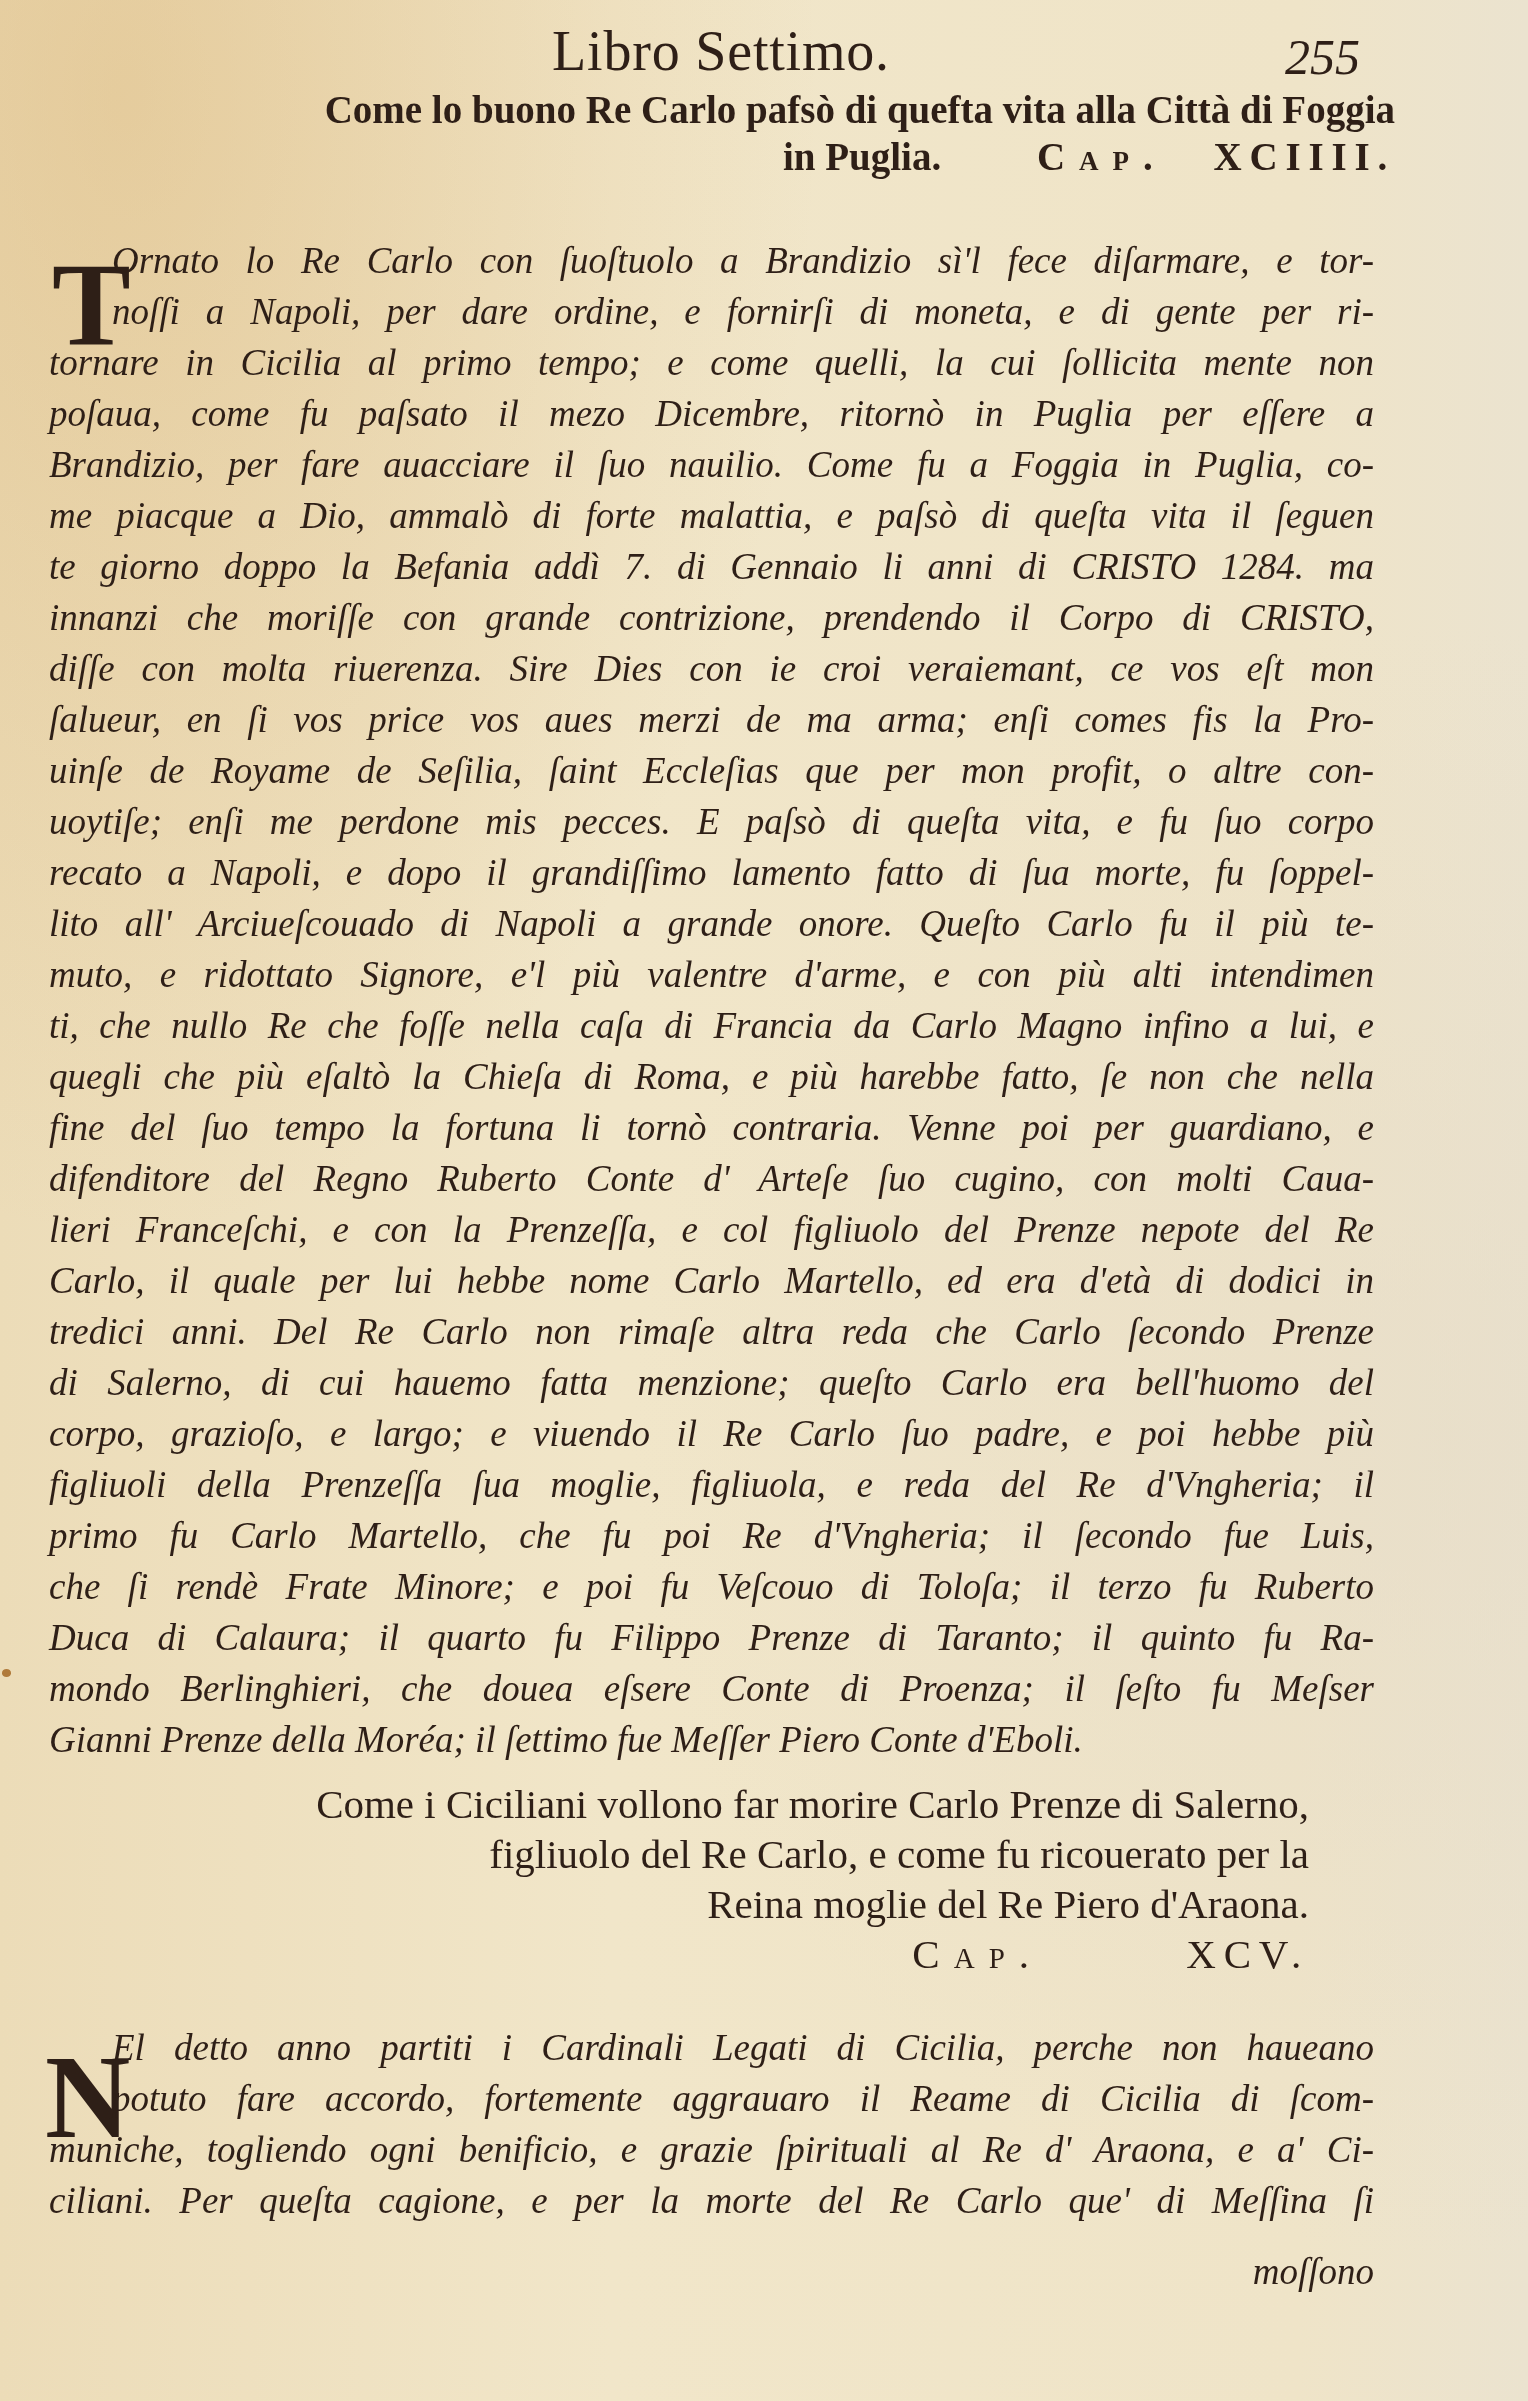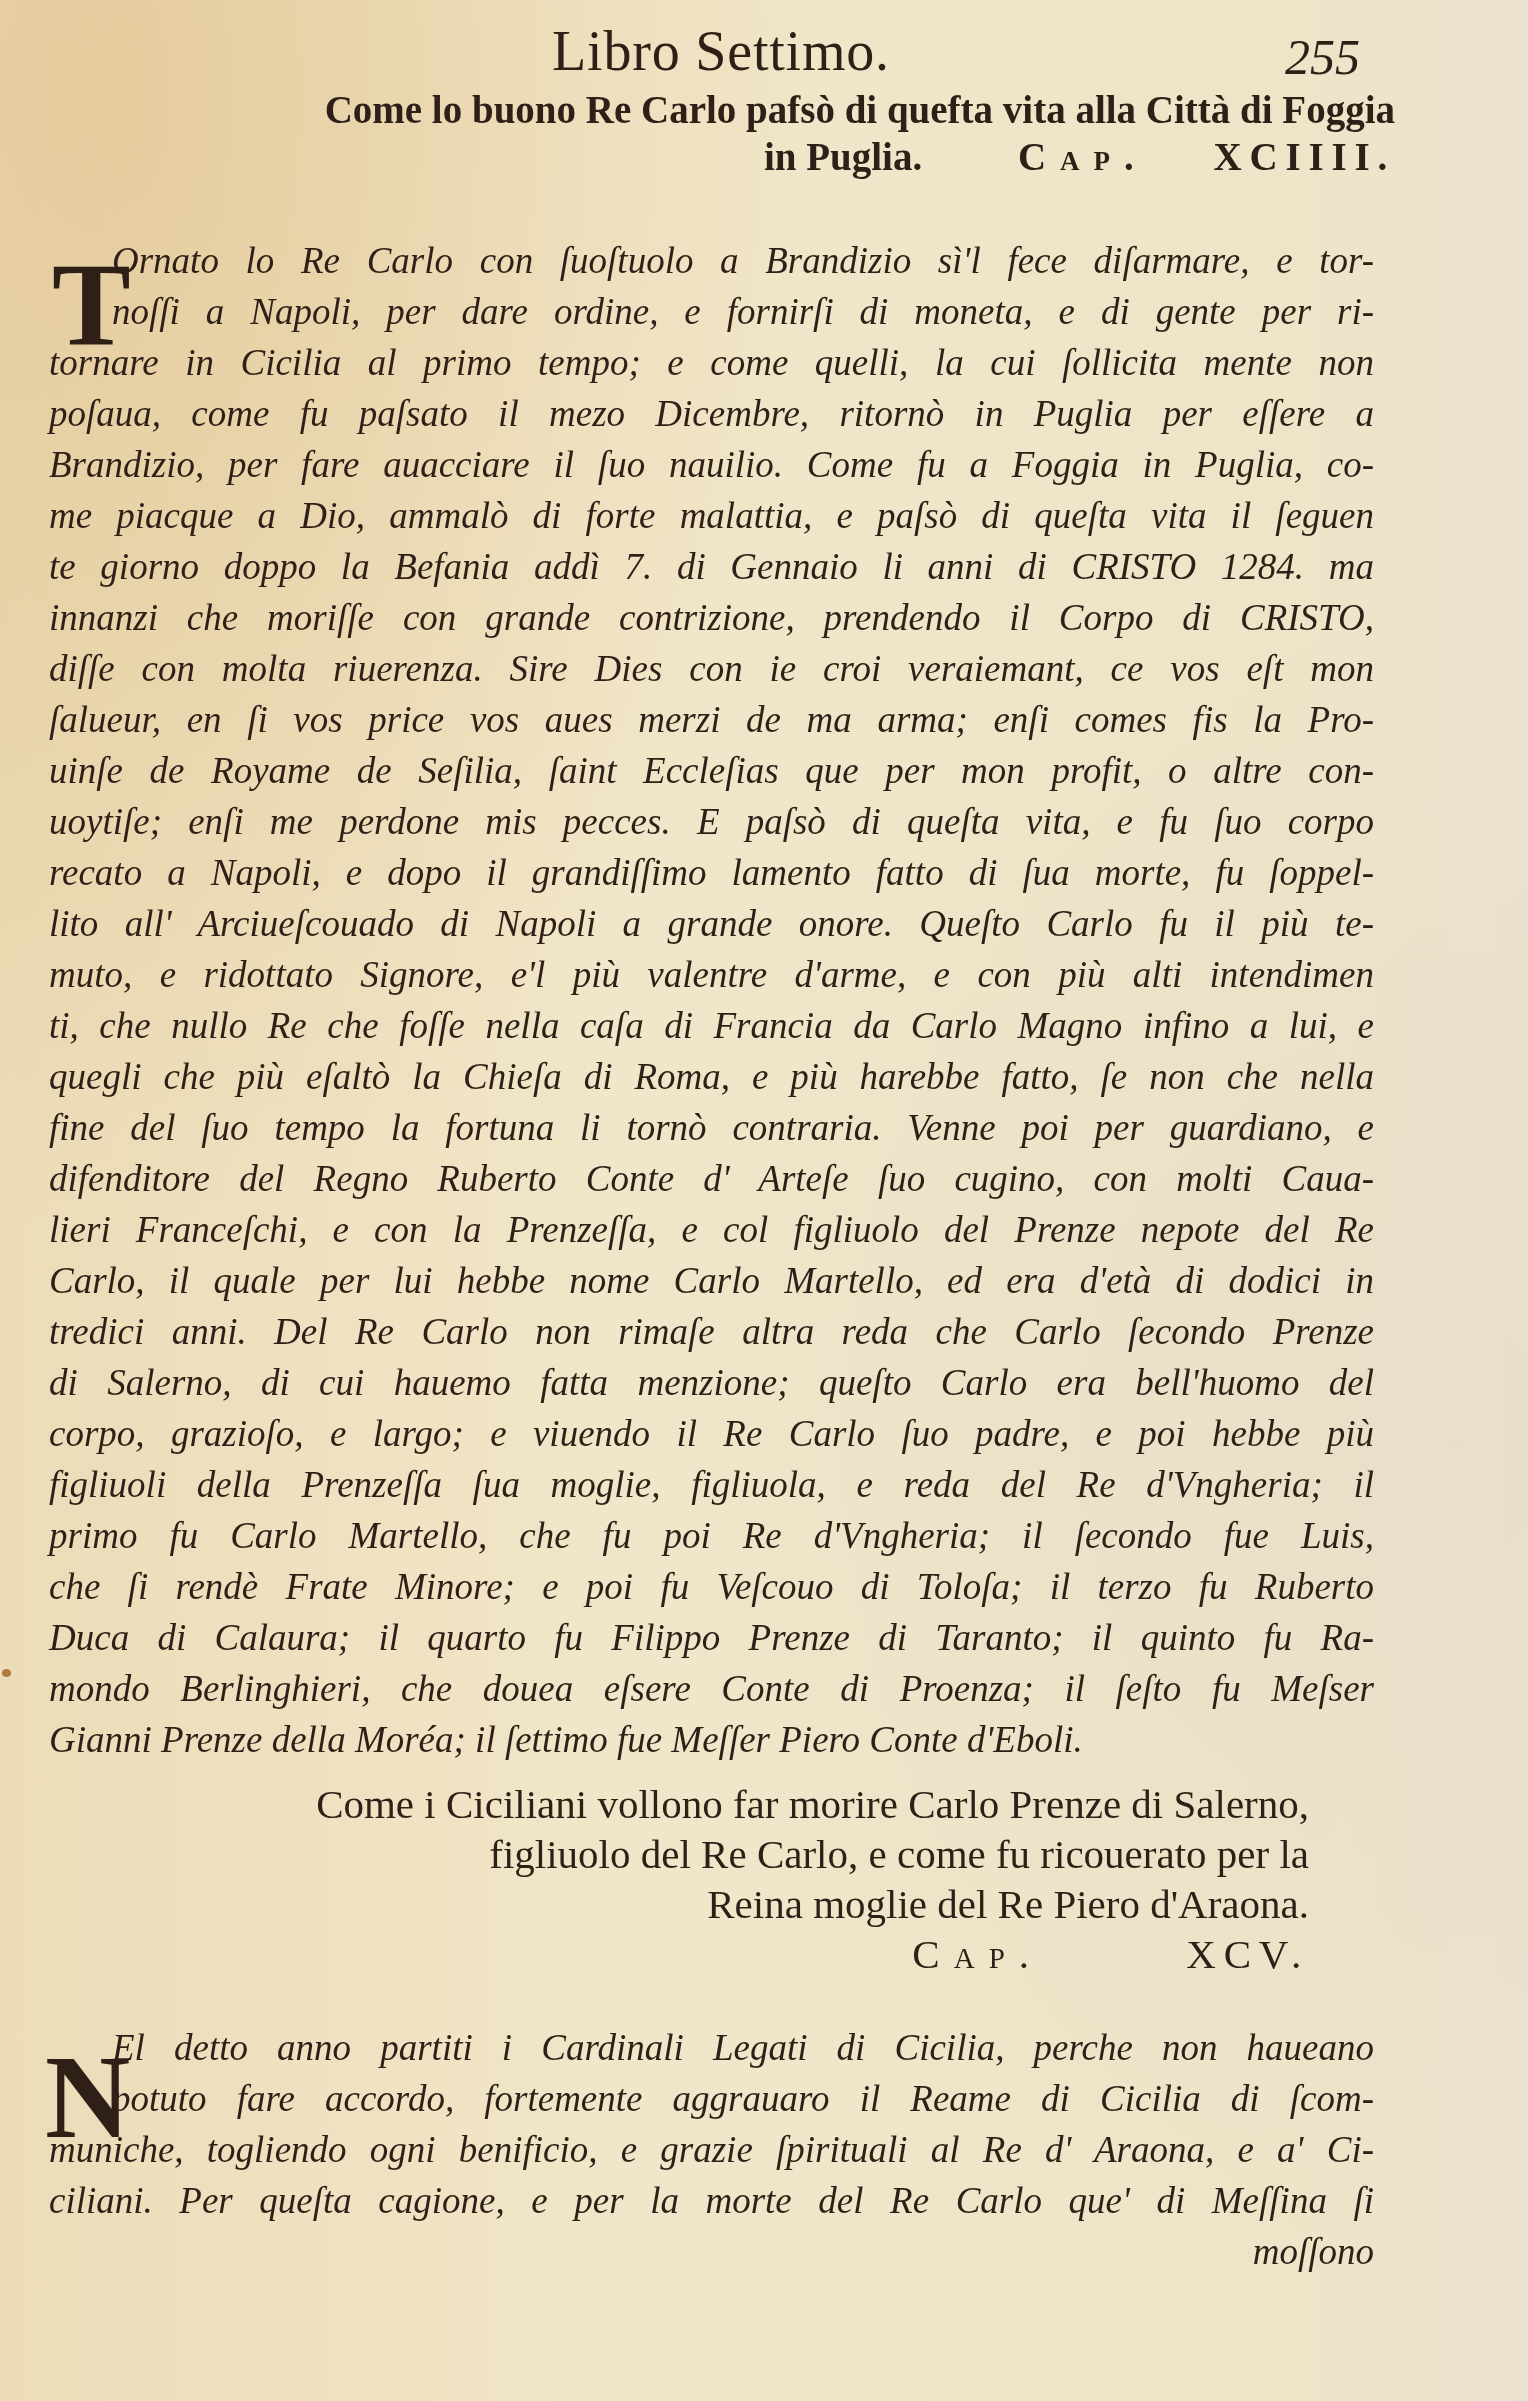--- a/index.html
+++ b/index.html
@@ -48,39 +48,39 @@
       position: absolute;
       left: 47px; width: 1348px;
       text-align: right;
       font-size: 39px;
       line-height: 47px;
       font-weight: bold;
     }
     .ch1 { top: 86px; }
     .chapter-heading .cap-line { display: block; }
     .cap-label { letter-spacing: 14px; font-variant: small-caps; }
-    .cap-num { letter-spacing: 7.8px; margin-left: 56px; }
+    .cap-num { letter-spacing: 7.8px; margin-left: 37px; }
     .body-text {
       position: absolute;
       left: 49px;
       width: 1325px;
       font-style: italic;
       font-size: 37px;
       line-height: 51px;
       text-align: justify;
     }
     .body-text .line {
       display: block;
       white-space: nowrap;
       height: 51px;
       text-align-last: justify;
       overflow: visible;
     }
     .body-text .line.last { text-align-last: left; }
-    .body-text .line.last-right { text-align-last: right; text-align: right; }
+    .body-text .line.last-right { text-align-last: right; text-align: right; margin-top: 20px; }
     .p1 { top: 235px; }
     .p2 { top: 2022px; }
     .drop-cap {
       position: absolute;
       font-style: normal;
       font-size: 118px;
       line-height: 102px;
       font-weight: bold;
     }
     .dc1 { left: 52px; top: 255px; }

